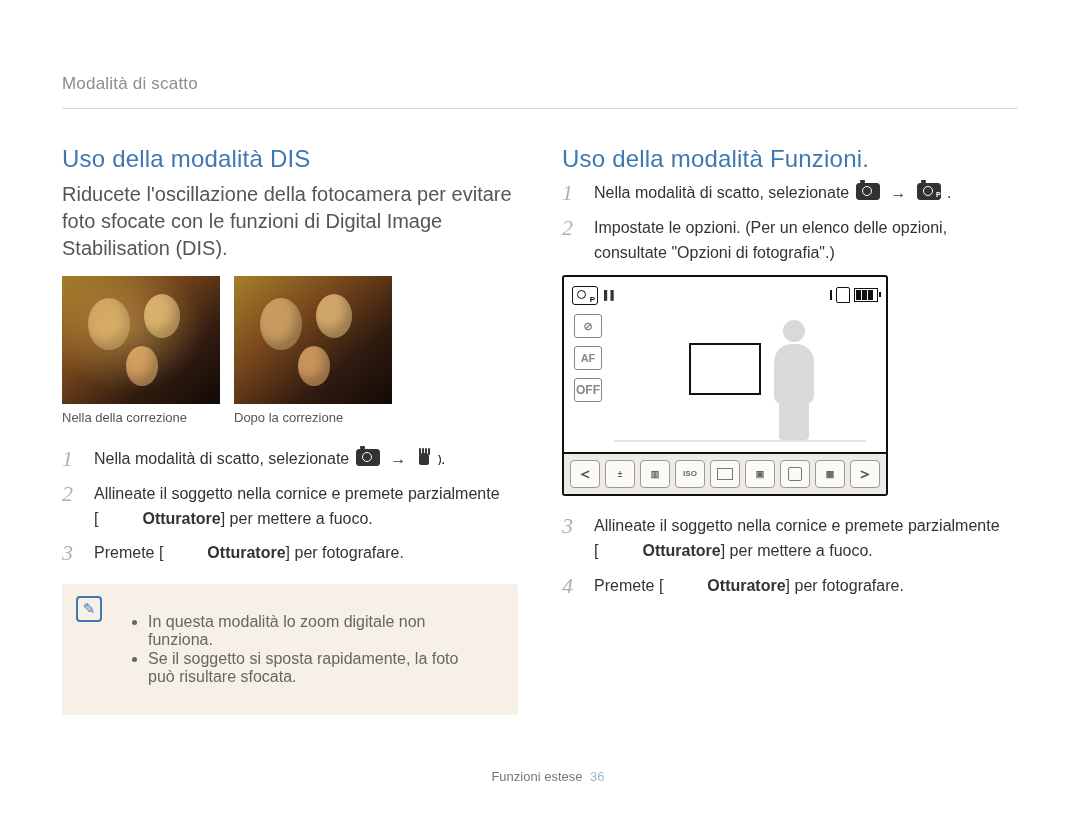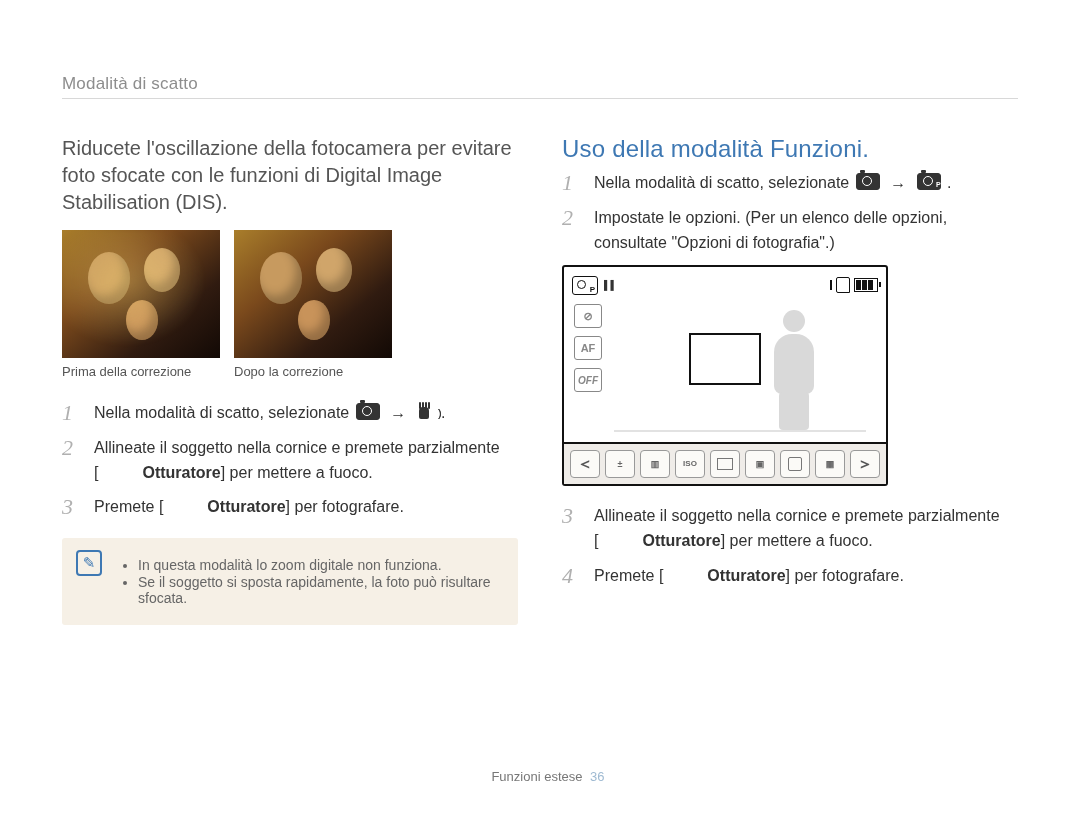--- a/index.html
+++ b/index.html
@@ -19,21 +19,21 @@
     height: 815px;
     padding: 74px 62px 28px 62px;
     position: relative;
   }
   .breadcrumb {
     font-size: 17px;
     font-weight: 300;
     color: #8d8d8d;
     letter-spacing: 0.2px;
     border-bottom: 1px solid #d8d8d8;
-    padding-bottom: 4px;
+    padding-bottom: 14px;
     margin-bottom: 36px;
   }
   .cols {
     display: flex;
     gap: 44px;
   }
   .col {
     flex: 1 1 0;
     min-width: 0;
   }
@@ -128,21 +128,21 @@
     display:flex;gap:14px;align-items:flex-start;
     background:#f6f0e6;
     border-radius:3px;
     padding:10px 14px;
     margin-top:18px;
   }
   .note-ic{
     width:22px;height:22px;border:2px solid #3e78b3;border-radius:4px;color:#3e78b3;
     display:flex;align-items:center;justify-content:center;font-size:15px;flex-shrink:0;margin-top:2px;
   }
-  .note-box ul{margin:8px;padding-left:14px;font-size:14px;color:#666;}
+  .note-box ul{margin:18px;padding-left:14px;font-size:16px;color:#666;}
   .note-box ul li{margin:1px 0;}
 
   .lcd {
     width: 322px;
     border: 2.5px solid #111;
     border-radius: 3px;
     margin: 6px 0 18px 0;
     background: #fff;
   }
   .lcd-top {
@@ -190,36 +190,37 @@
 </head>
 <body>
 
 <div class="page">
 
   <div class="breadcrumb">Modalità di scatto</div>
 
   <div class="cols">
 
     <div class="col">
+      <h2 class="section-title">Uso della modalità DIS</h2>
       <p class="intro">Riducete l'oscillazione della fotocamera per evitare foto sfocate con le funzioni di Digital Image Stabilisation (DIS).</p>
 
       <div class="photos">
         <div class="photo blur">
           <div class="face1"></div>
             <div class="face2"></div>
             <div class="face3"></div>
         </div>
         <div class="photo">
           <div class="face1"></div>
             <div class="face2"></div>
             <div class="face3"></div>
         </div>
       </div>
       <div class="caption-row caption">
-        <span>Prima della correzione</span>
+        <span>Nella della correzione</span>
         <span>Dopo la correzione</span>
       </div>
 
       <ol class="steps">
         <li>
           <span class="step-num">1</span>
           <span class="step-text">
             <span>Nella modalità di scatto, selezionate </span>
             <span class="camera-icon"></span>
             <span class="arrow">→</span>
@@ -283,21 +284,21 @@
             <span style="width:12px;height:14px;border:1.5px solid #111;border-radius:2px 2px 0 2px;display:inline-block;"></span>
             <span class="batt">
                 <span class="f"></span>
               </span>
           </div>
         </div>
         <div class="lcd-main">
           <div class="lcd-side">
             <div class="sq">⊘</div>
             <div class="sq">AF</div>
-            <div class="sq" style="font-size:10px;font-style:italic;">OFF</div>
+            <div class="sq" style="font-size:12px;">OFF</div>
           </div>
           <div class="silhouette">
             <div class="head"></div>
               <div class="body"></div>
               <div class="legs"></div>
           </div>
           <div class="center-frame"></div>
           <div class="ground"></div>
         </div>
         <div class="lcd-bottom">

